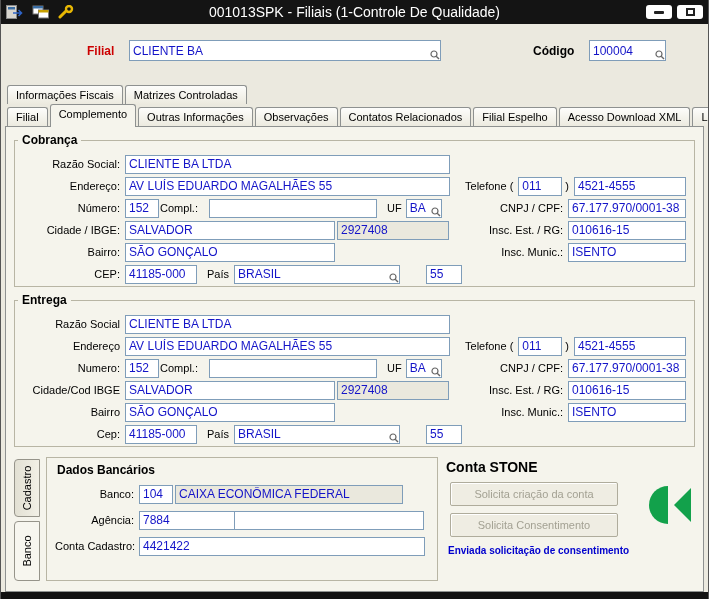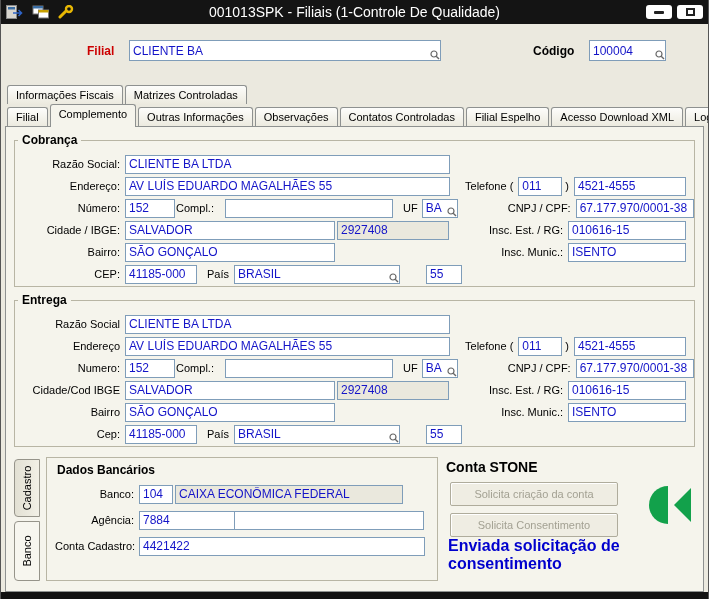--- a/index.html
+++ b/index.html
@@ -57,21 +57,21 @@
   .paren { padding:0 5px 0 3px; }
   .sp26 { width:26px; flex:none; }
   .ml2 { margin-left:2px; }
   .mlm1 { margin-left:-1px; }
 
   .rgt { margin-left:auto; display:flex; align-items:center; width:236px; flex:none; }
   .rlbl { flex:1; text-align:right; padding-right:5px; white-space:nowrap; }
 
   .w325{width:325px} .w210{width:210px} .w168{width:168px} .w166{width:166px}
   .w118{width:118px} .w112{width:112px} .w96{width:96px} .w72{width:72px}
-  .w58{width:34px} .w46{width:50px} .w44{width:44px} .w36{width:36px}
+  .w58{width:34px} .w46{width:34px} .w44{width:44px} .w36{width:36px}
   .w228{width:228px} .w190{width:190px} .w286{width:286px}
 
   
   .bottom { display:flex; margin-top:10px; height:128px; }
   .side-tabs { width:32px; display:flex; flex-direction:column; gap:4px; padding-top:2px; flex:none; }
   .vtab { position:relative; width:26px; height:58px; border:1px solid #96948A; border-radius:4px 0 0 4px;
           background:linear-gradient(to left,#F2F0E6,#E2E0D3); cursor:pointer; }
   .vtab.active { background:#F7F6EF; height:60px; }
   .vtab span { position:absolute; left:50%; top:50%; transform:translate(-50%,-50%) rotate(-90deg); white-space:nowrap; }
 
@@ -79,21 +79,21 @@
   .gtitle-in { display:block; font-weight:bold; font-size:12px; margin:1px 0 4px 2px; }
   .brow { display:flex; align-items:center; height:26px; }
   .blbl { width:84px; text-align:right; padding-right:5px; white-space:nowrap; flex:none; }
 
   .stone { position:relative; width:255px; margin-left:6px; padding-top:2px; flex:none; }
   .stone-title { font-weight:bold; font-size:14px; margin-left:2px; }
   .sbtn { display:block; width:168px; height:24px; margin:7px 0 0 6px; background:#EFEDE3;
           border:1px solid #AFAC9C; box-shadow:inset 1px 1px 0 #fff; border-radius:2px;
           color:#A3A193; font:11px "Liberation Sans", sans-serif; cursor:pointer; }
   .stone-icon { position:absolute; right:6px; top:28px; }
-  .stone-status { margin:0 0 0 4px; color:#0000CD; font-weight:bold; font-size:16px; }
+  .stone-status { margin:8px 0 0 4px; color:#0000CD; font-weight:bold; font-size:10px; }
 
   .bottom-strip { position:absolute; left:0; right:0; bottom:0; height:7px; background:#111; }
 </style>
 </head>
 <body>
 
 <div class="window">
 
   <div class="titlebar">
     <div class="tb-icons">
@@ -152,21 +152,21 @@
   <div class="tabs-row tabs1">
     <div class="tab">Informações Fiscais</div>
     <div class="tab">Matrizes Controladas</div>
   </div>
 
   <div class="tabs-row tabs2">
     <div class="tab">Filial</div>
     <div class="tab active">Complemento</div>
     <div class="tab">Outras Informações</div>
     <div class="tab">Observações</div>
-    <div class="tab">Contatos Controladas</div>
+    <div class="tab">Contatos Relacionados</div>
     <div class="tab">Filial Espelho</div>
     <div class="tab">Acesso Download XML</div>
     <div class="tab">Log</div>
   </div>
 
   <div class="page">
 
     <div class="group g-cobranca">
       <span class="gtitle">Cobrança</span>
 

